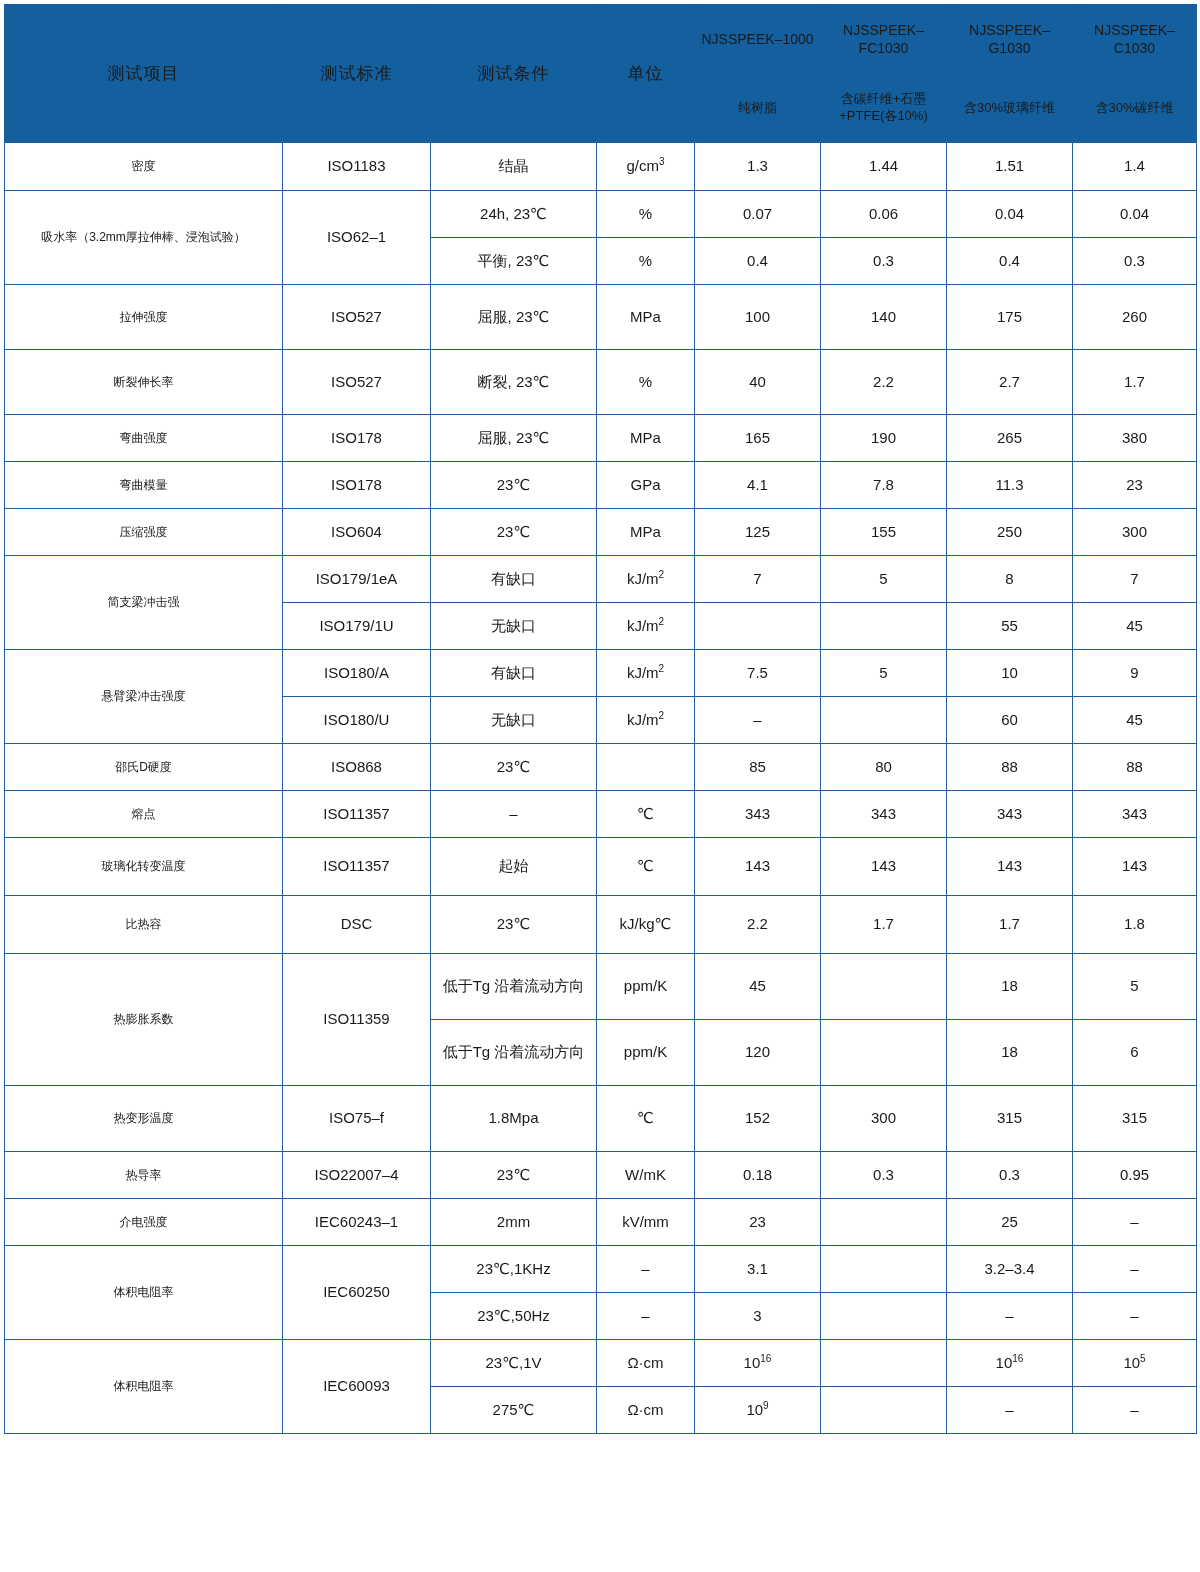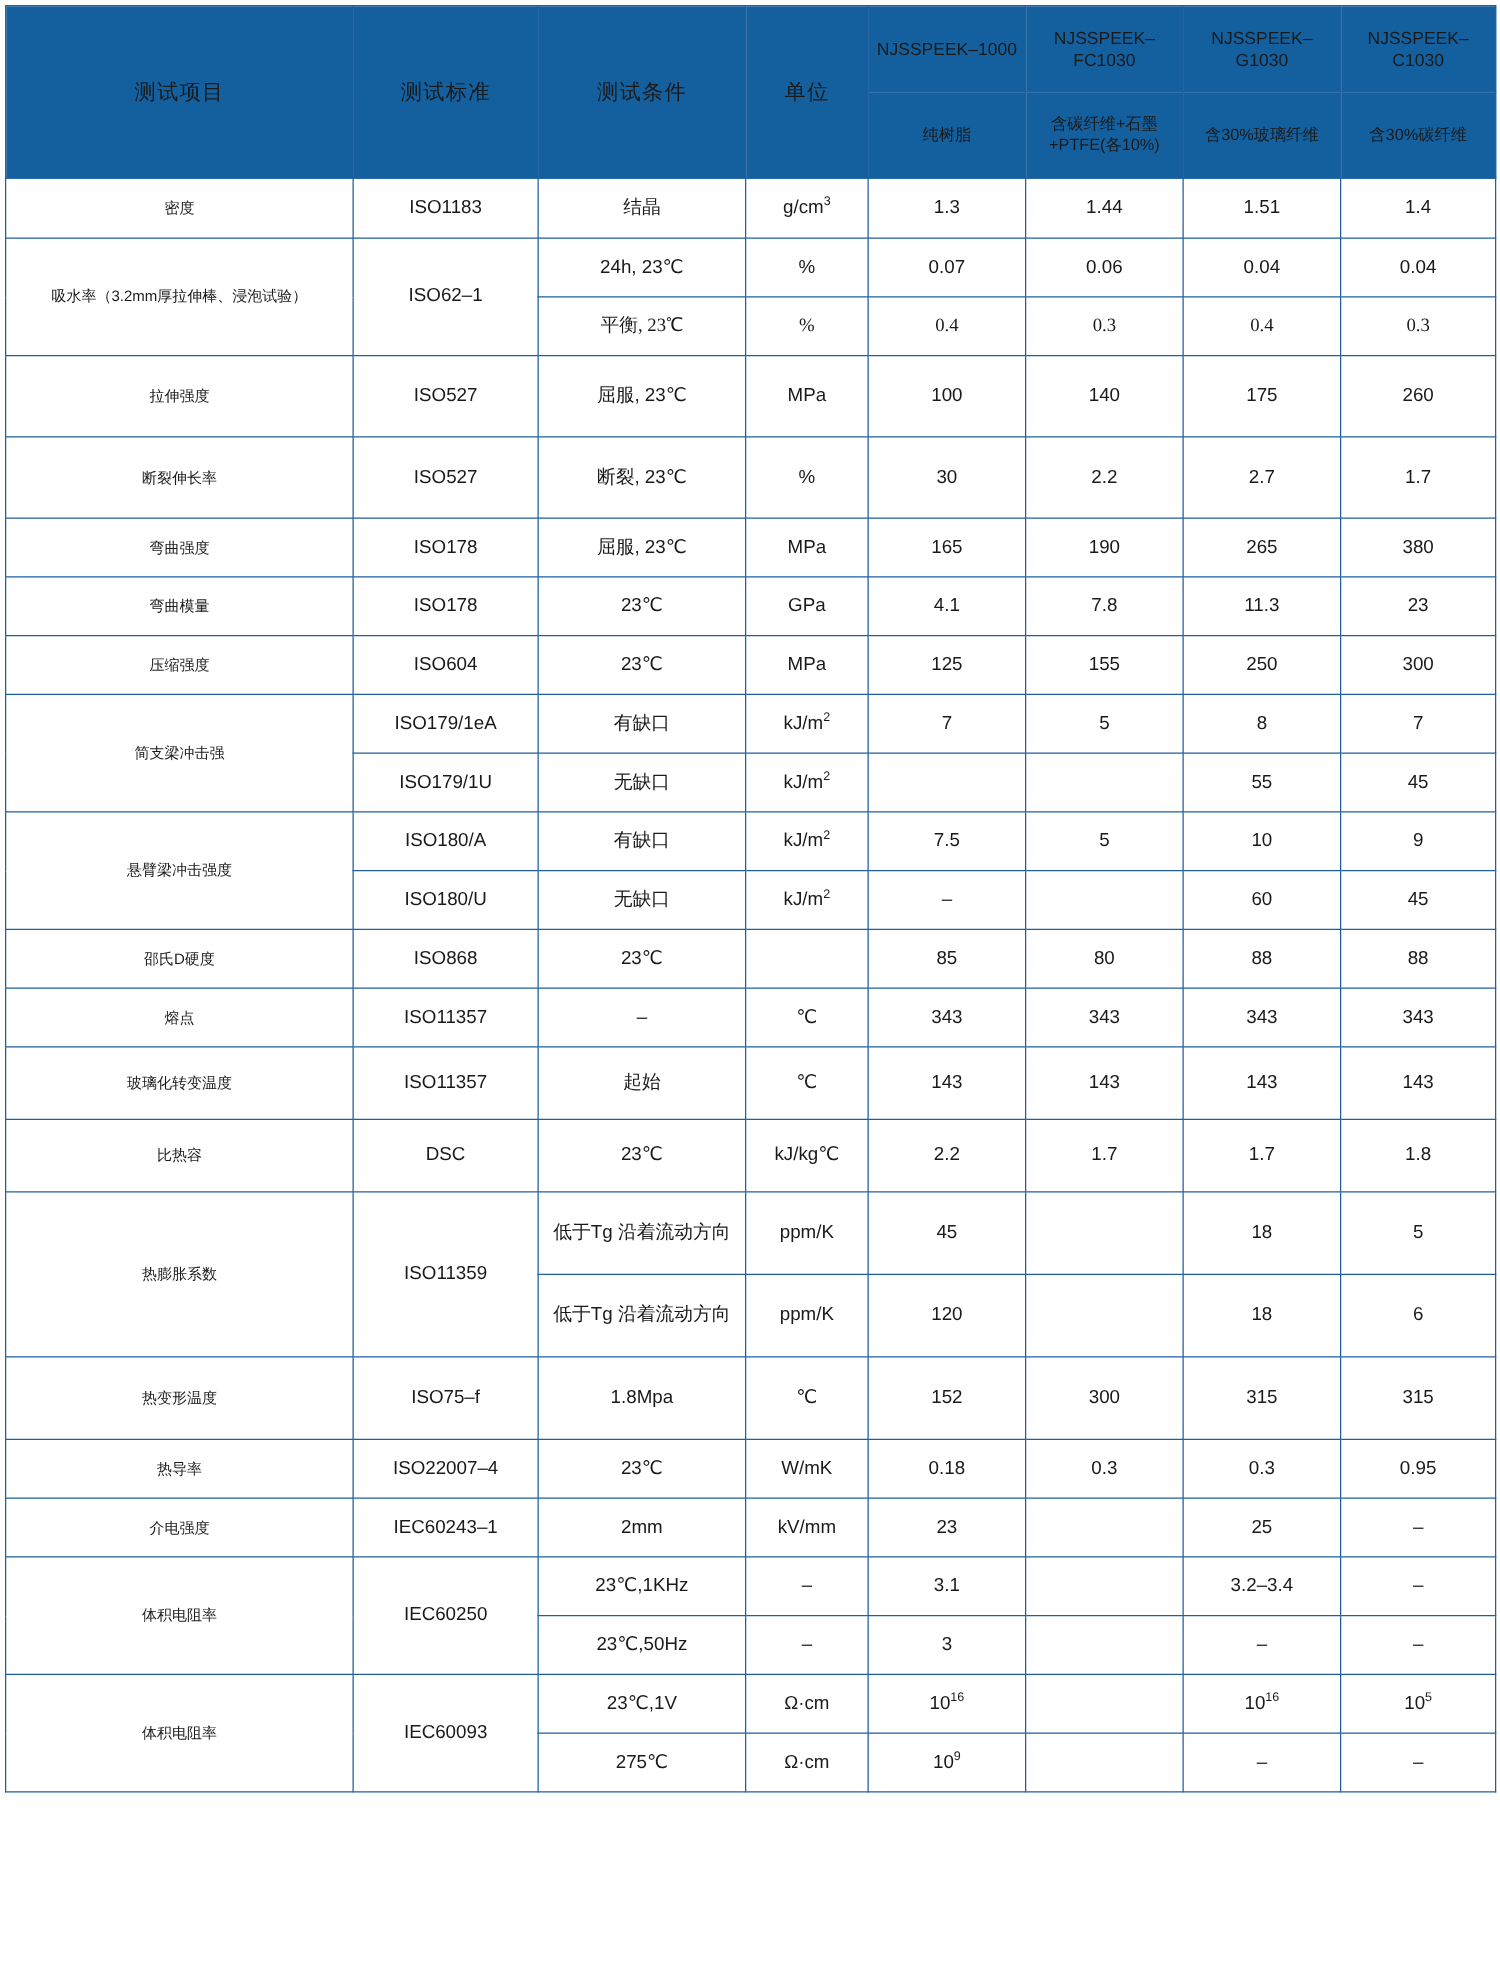--- a/index.html
+++ b/index.html
@@ -123,21 +123,21 @@
         <tr style="height: 47px;">
           <td class="rowlabel" rowspan="2">吸水率（3.2mm厚拉伸棒、浸泡试验）</td>
           <td class="std" rowspan="2">ISO62–1</td>
           <td class="cond">24h, 23℃</td>
           <td class="unit">%</td>
           <td class="val">0.07</td>
           <td class="val">0.06</td>
           <td class="val">0.04</td>
           <td class="val">0.04</td>
         </tr>
-        <tr style="height: 47px; font-family: Liberation Serif, serif;">
+        <tr style="height: 47px;">
           <td class="cond">平衡, 23℃</td>
           <td class="unit">%</td>
           <td class="val">0.4</td>
           <td class="val">0.3</td>
           <td class="val">0.4</td>
           <td class="val">0.3</td>
         </tr>
         <tr style="height: 65px;">
           <td class="rowlabel">拉伸强度</td>
           <td class="std">ISO527</td>
@@ -146,21 +146,21 @@
           <td class="val">100</td>
           <td class="val">140</td>
           <td class="val">175</td>
           <td class="val">260</td>
         </tr>
         <tr style="height: 65px;">
           <td class="rowlabel">断裂伸长率</td>
           <td class="std">ISO527</td>
           <td class="cond">断裂, 23℃</td>
           <td class="unit">%</td>
-          <td class="val">30</td>
+          <td class="val">40</td>
           <td class="val">2.2</td>
           <td class="val">2.7</td>
           <td class="val">1.7</td>
         </tr>
         <tr style="height: 47px; padding-left: 16px;">
           <td class="rowlabel">弯曲强度</td>
           <td class="std">ISO178</td>
           <td class="cond">屈服, 23℃</td>
           <td class="unit">MPa</td>
           <td class="val">165</td>

